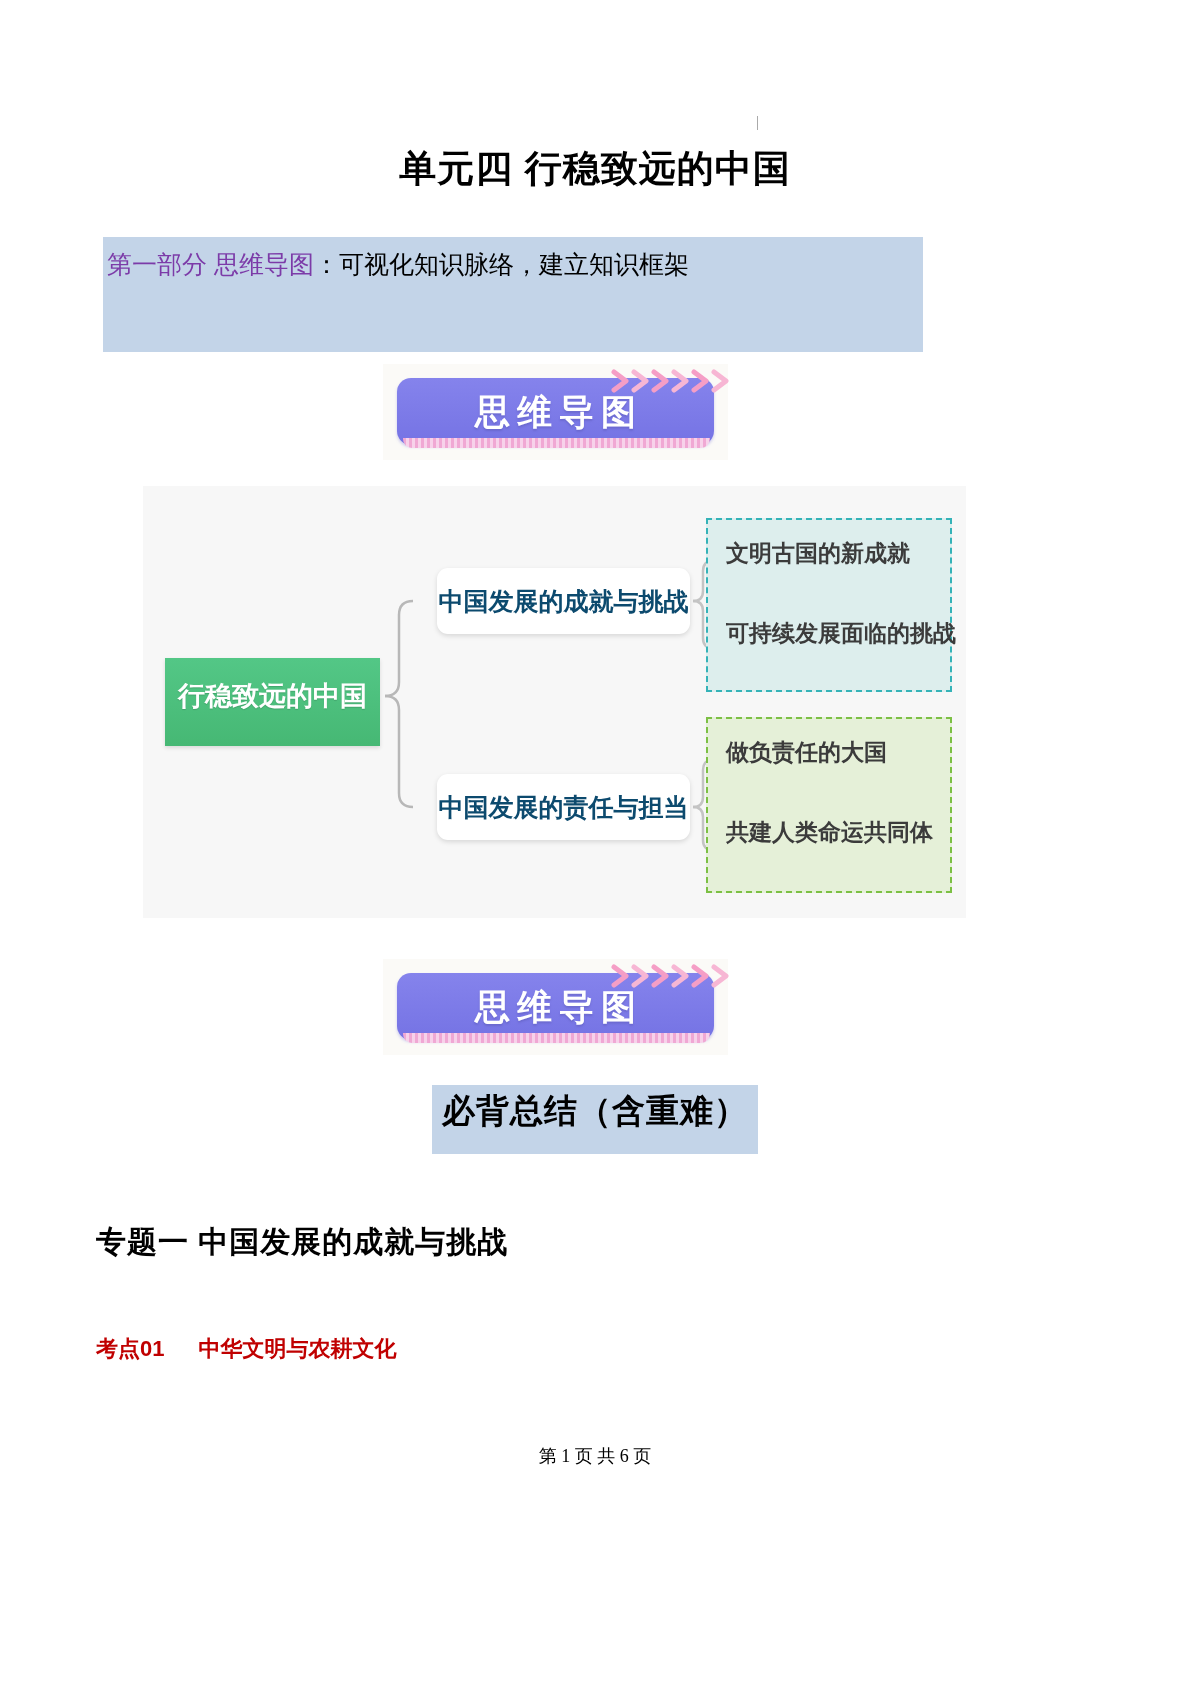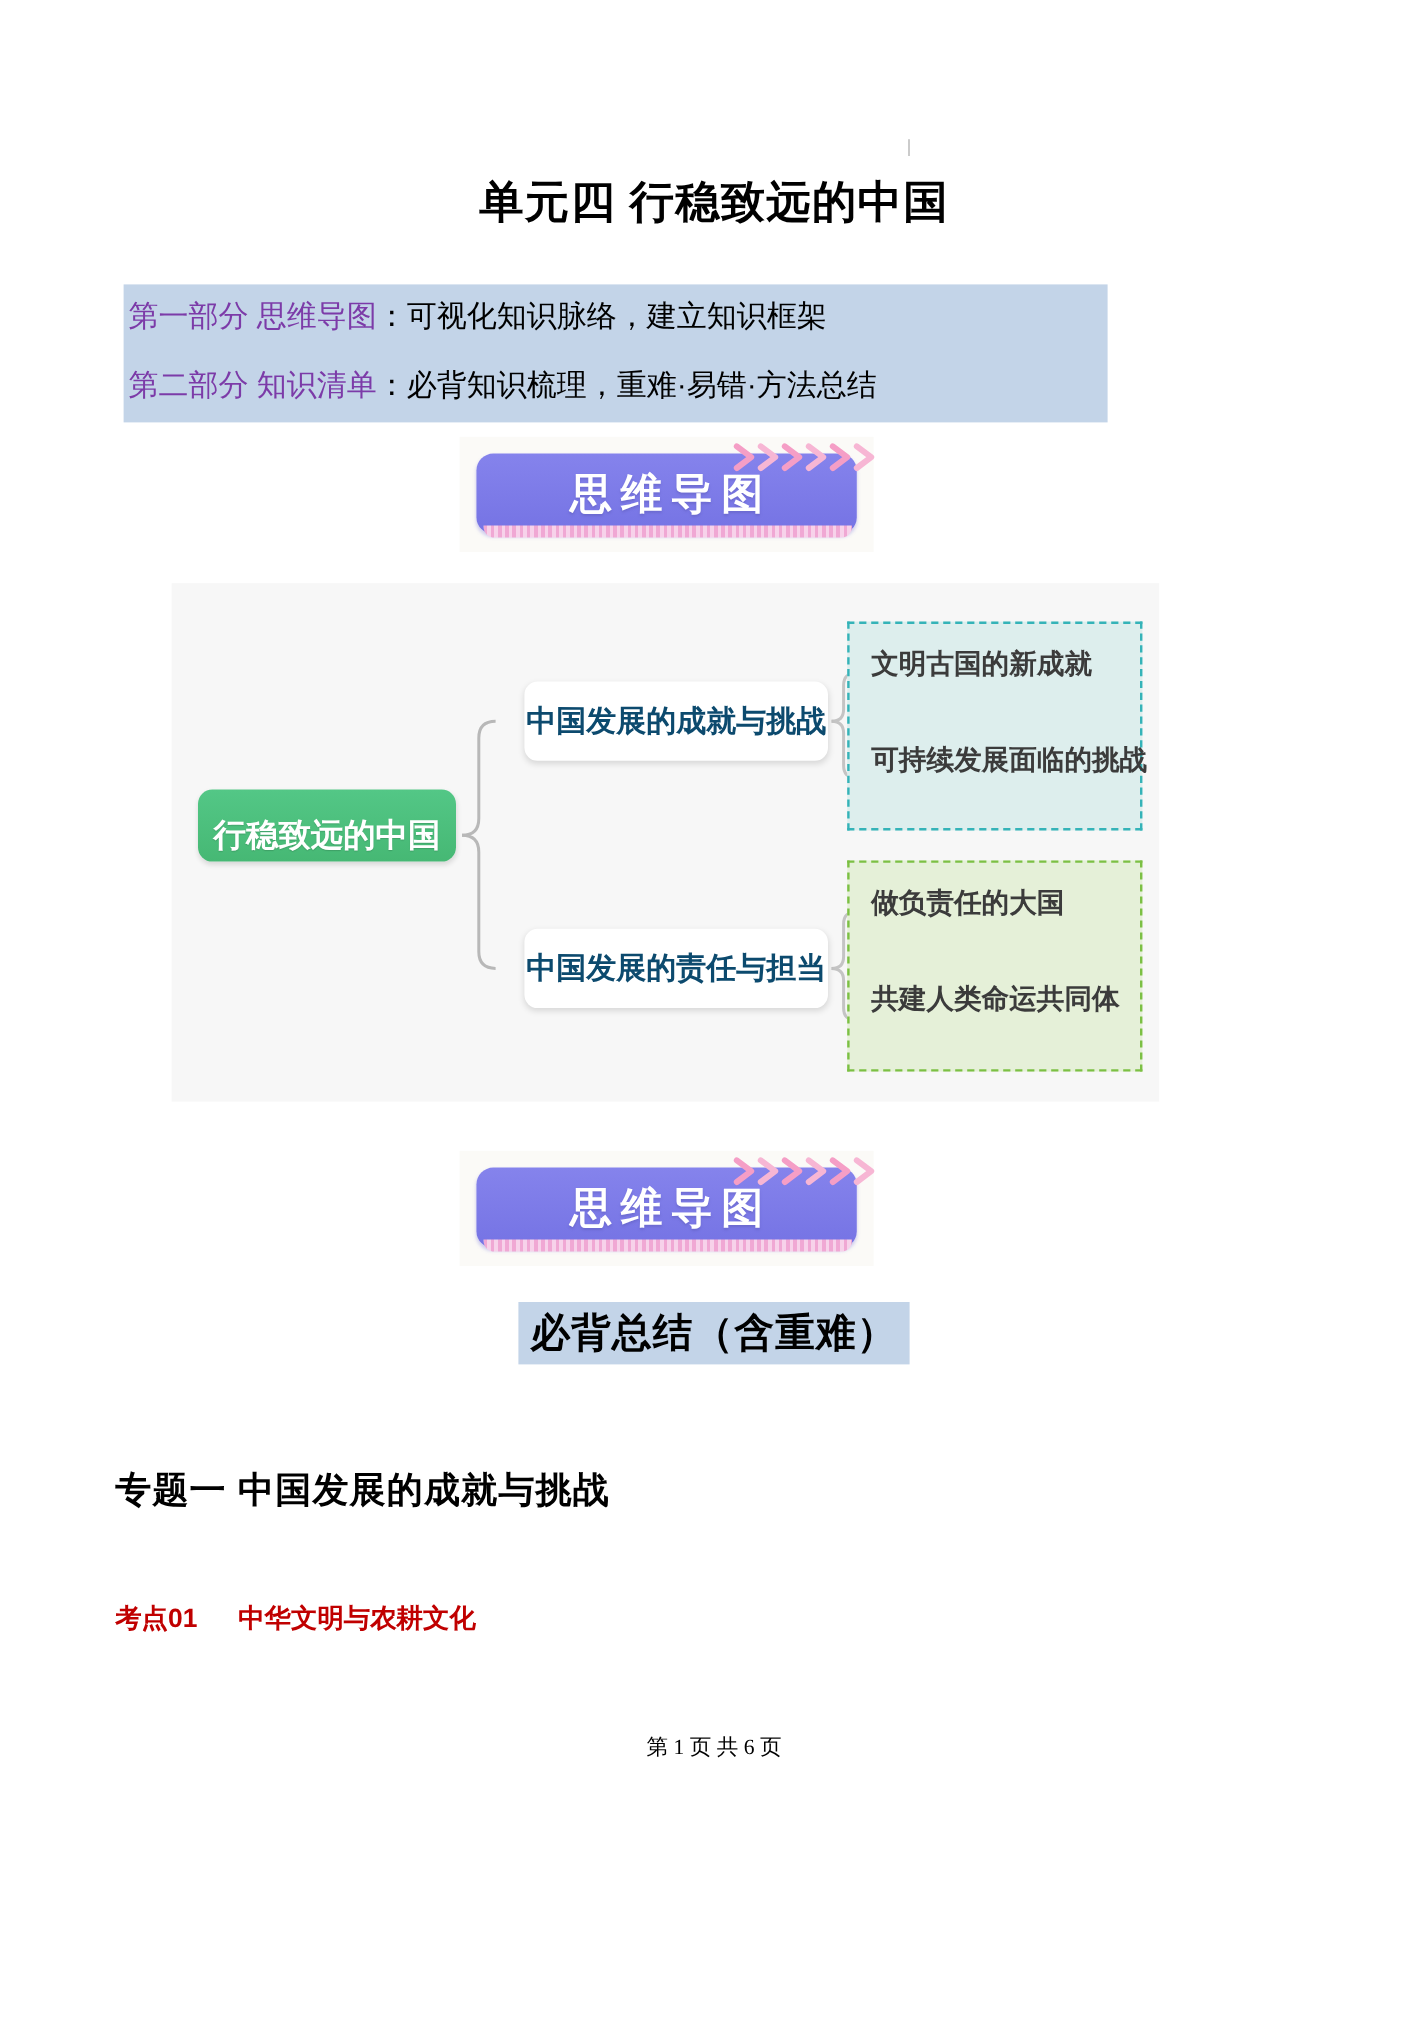--- a/index.html
+++ b/index.html
@@ -141,22 +141,22 @@
     top: 482px;
     width: 823px;
     height: 432px;
     background: #f7f7f7;
   }
   .mm-root {
     position: absolute;
     left: 22px;
     top: 172px;
     width: 215px;
-    height: 60px;
-    border-radius: 12px;
+    height: 88px;
+    border-radius: 0;
     background: #4cc07d;
     background: linear-gradient(180deg, #53c786 0%, #46b874 100%);
     box-shadow: 0 2px 4px rgba(0,0,0,0.12);
   }
   .mm-root-label {
     display: block;
     width: 100%;
     height: 76px;
     line-height: 76px;
     text-align: center;
@@ -233,21 +233,21 @@
     top: 1081px;
     width: 1190px;
     text-align: center;
   }
   .summary-heading-inner {
     display: inline-block;
     background: #c3d4e8;
     font-size: 33px;
     font-weight: bold;
     color: #000000;
-    padding: 4px 10px 3px 10px;
+    padding: 4px 10px 20px 10px;
     letter-spacing: 1px;
     white-space: nowrap;
   }
 
   
   .topic-heading {
     position: absolute;
     left: 96px;
     top: 1218px;
     font-size: 30px;
@@ -287,23 +287,20 @@
 
 <div class="page">
 
   <div class="caret-tick"></div>
 
   <div class="doc-title">单元四  行稳致远的中国</div>
 
   <div class="intro-band">
     <div class="intro-row r1">
       <span class="intro-label">第一部分  思维导图</span><span class="intro-colon">：</span><span class="intro-text">可视化知识脉络，建立知识框架</span>
-    </div>
-    <div class="intro-row r2">
-      <span class="intro-label">第二部分  知识清单</span><span class="intro-colon">：</span><span class="intro-text">必背知识梳理，重难·易错·方法总结</span>
     </div>
   </div>
 
   <div class="banner" style="left:383px; top:360px;">
     <div class="banner-bg"></div>
     <div class="banner-chip"></div>
     <div class="banner-stripe"></div>
     <div class="banner-label">思维导图</div>
     <svg class="banner-arrows" viewBox="0 0 126 32">
       <g fill="none" stroke-width="5" stroke-linecap="round" stroke-linejoin="round">

